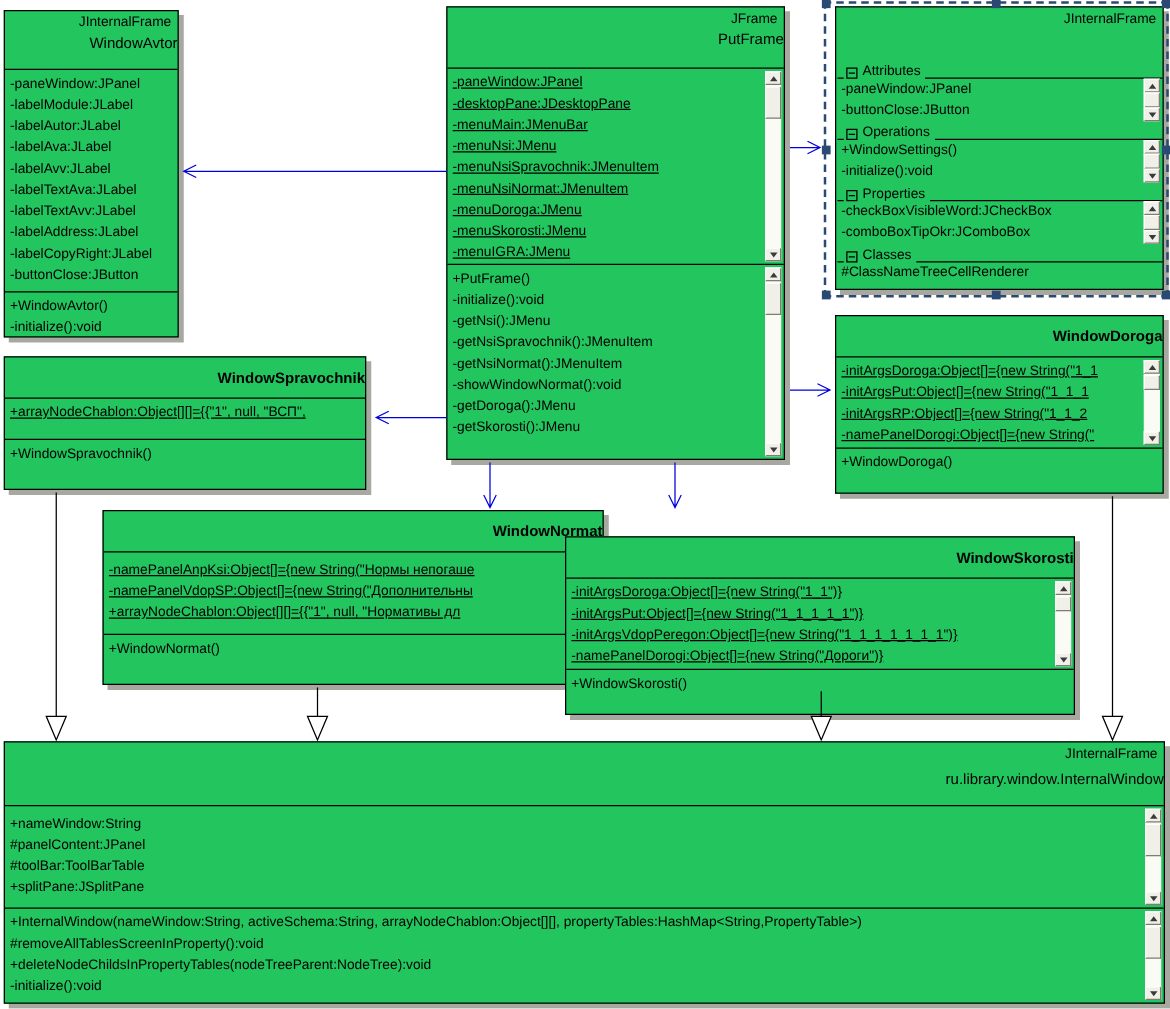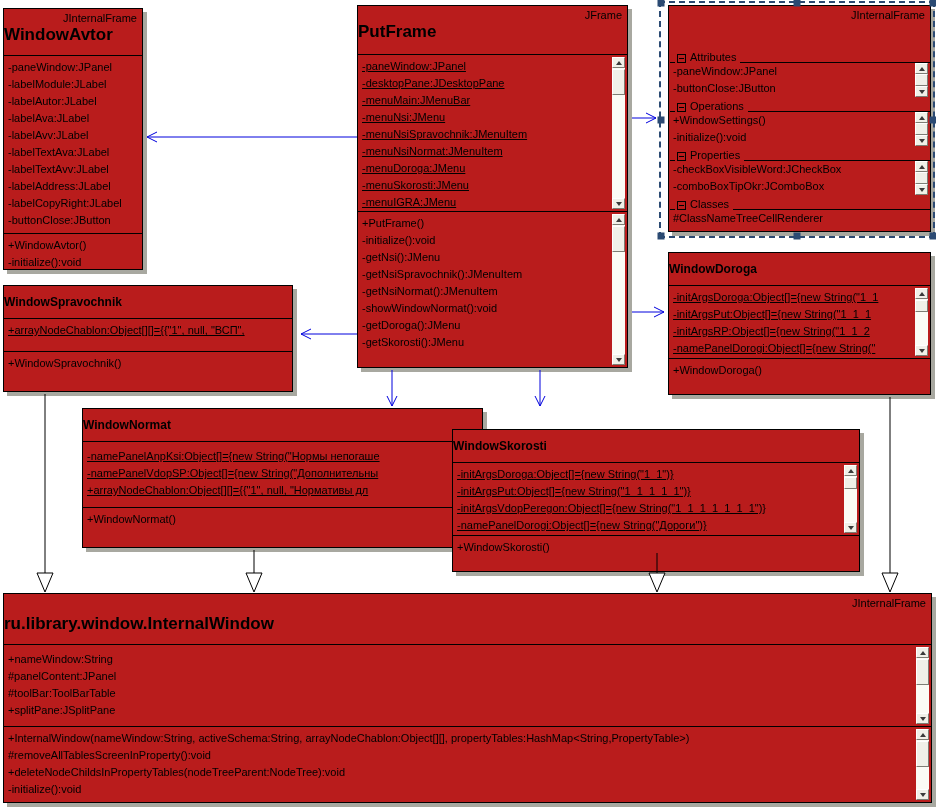--- a/index.html
+++ b/index.html
@@ -1,24 +1,24 @@
 <!DOCTYPE html>
 <html style="--arrow-blue: #0000dd; --selection: #2b4a73; --shadow: #a8a8a0;"><head>
 <meta charset="utf-8">
 <style>
   html,body{margin:0;padding:0;background:#fff;}
   #canvas{position:relative;width:936px;height:807px;background:#fff;overflow:hidden;
           font-family:"Liberation Sans",sans-serif;font-size:11px;color:#000;}
   
-  .box{position:absolute;background:#b91c1c;border:1px solid #000;
+  .box{position:absolute;background:#22c55e;border:1px solid #000;
        box-shadow:4px 4px 0 var(--shadow,#a8a8a0);box-sizing:border-box;}
   .ttl{overflow:hidden;}
   .stereo{text-align:right;padding:3px 5px 0 0;line-height:13px;white-space:nowrap;}
-  .cname{text-align:left;font-weight:bold;font-size:17px;line-height:15px;padding-top:2px;white-space:nowrap;}
-  .cname-single{text-align:left;font-weight:bold;font-size:12px;line-height:32px;white-space:nowrap;}
+  .cname{text-align:right;font-weight:normal;font-size:12px;line-height:15px;padding-top:2px;white-space:nowrap;}
+  .cname-single{text-align:right;font-weight:bold;font-size:12px;line-height:32px;white-space:nowrap;}
   .comp{border-top:1px solid #000;position:relative;overflow:hidden;padding:3px 4px 0 4px;box-sizing:border-box;}
   .comp.sb{padding-right:19px;}
   .crow{height:17px;line-height:17px;white-space:nowrap;overflow:hidden;}
   .u > .crow{text-decoration:underline;}
   
   .vscroll{position:absolute;top:2px;bottom:2px;right:2px;width:13px;background:#fbfbf5;}
   .sbtn{position:absolute;left:0;width:13px;height:11px;background:#f0f0e8;box-sizing:border-box;
         border:1px solid;border-color:#ffffff #7d7d74 #7d7d74 #ffffff;
         display:flex;align-items:center;justify-content:center;}
   .sbtn.up{top:0}.sbtn.dn{bottom:0}

